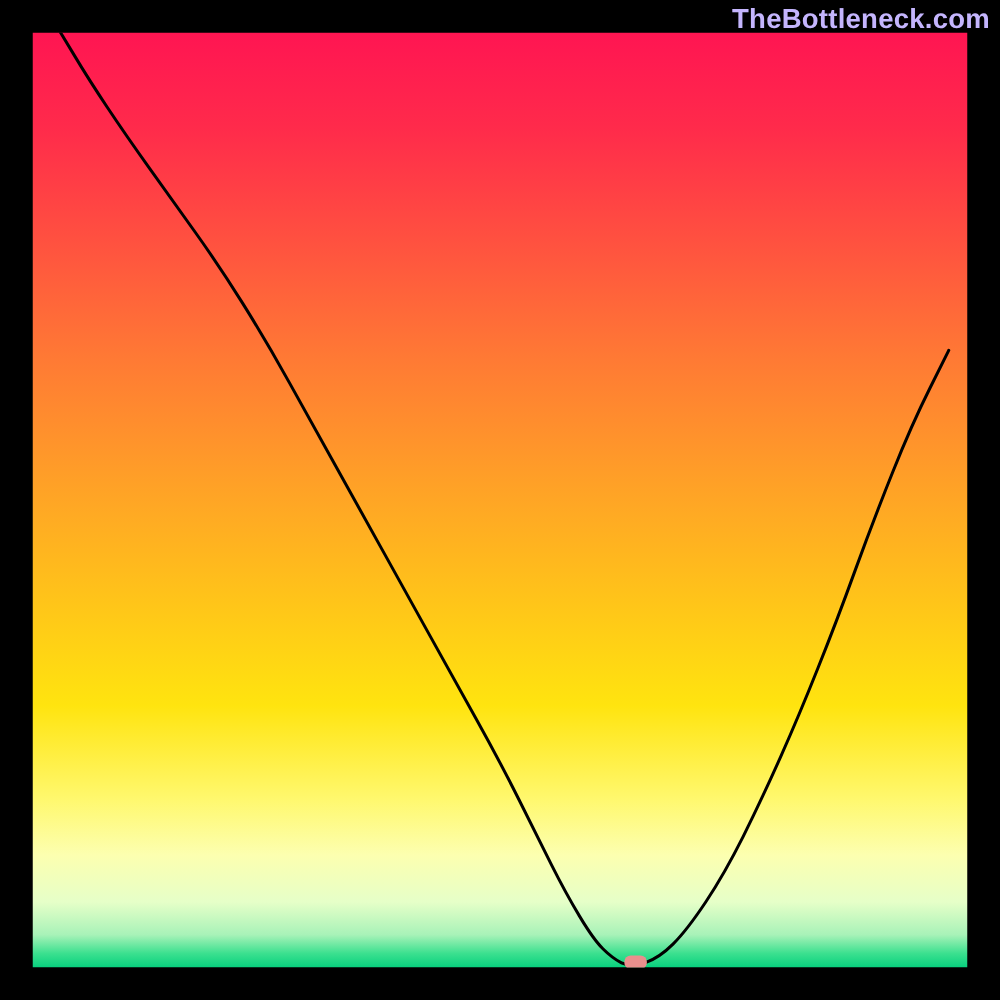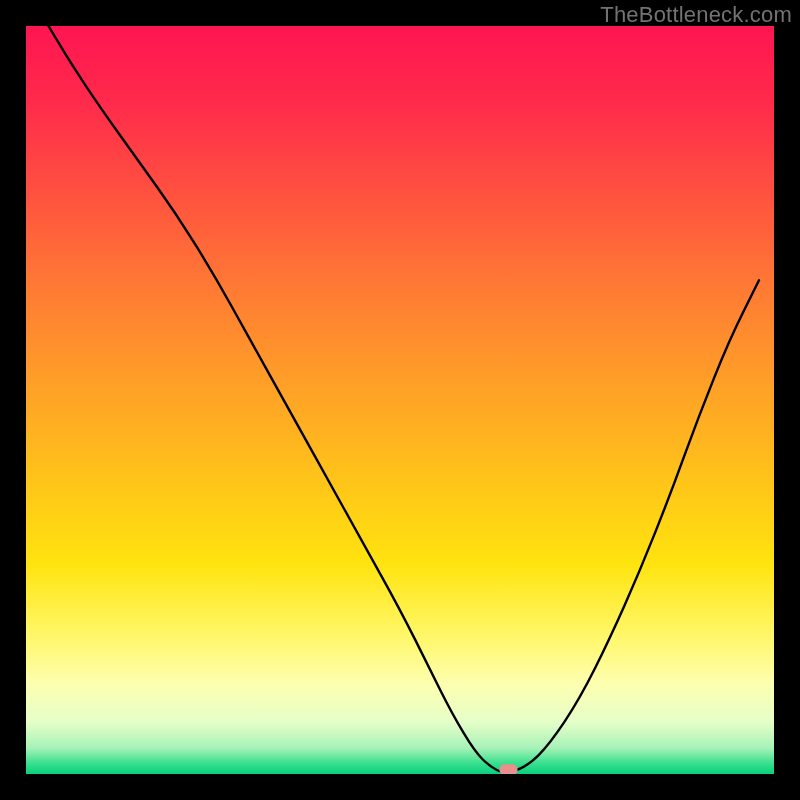--- a/index.html
+++ b/index.html
@@ -14,23 +14,23 @@
   .frame {
     position: relative;
     width: 800px;
     height: 800px;
     background: #000;
   }
   .watermark {
     position: absolute;
     top: 2px;
     right: 8px;
-    color: #737373;
+    color: #c4b5fd;
     font-size: 22px;
-    font-weight: 400;
+    font-weight: 700;
     letter-spacing: 0.2px;
     z-index: 10;
   }
   .plot-outer {
     position: absolute;
     left: 26px;
     top: 26px;
     width: 748px;
     height: 748px;
     background: #000;

